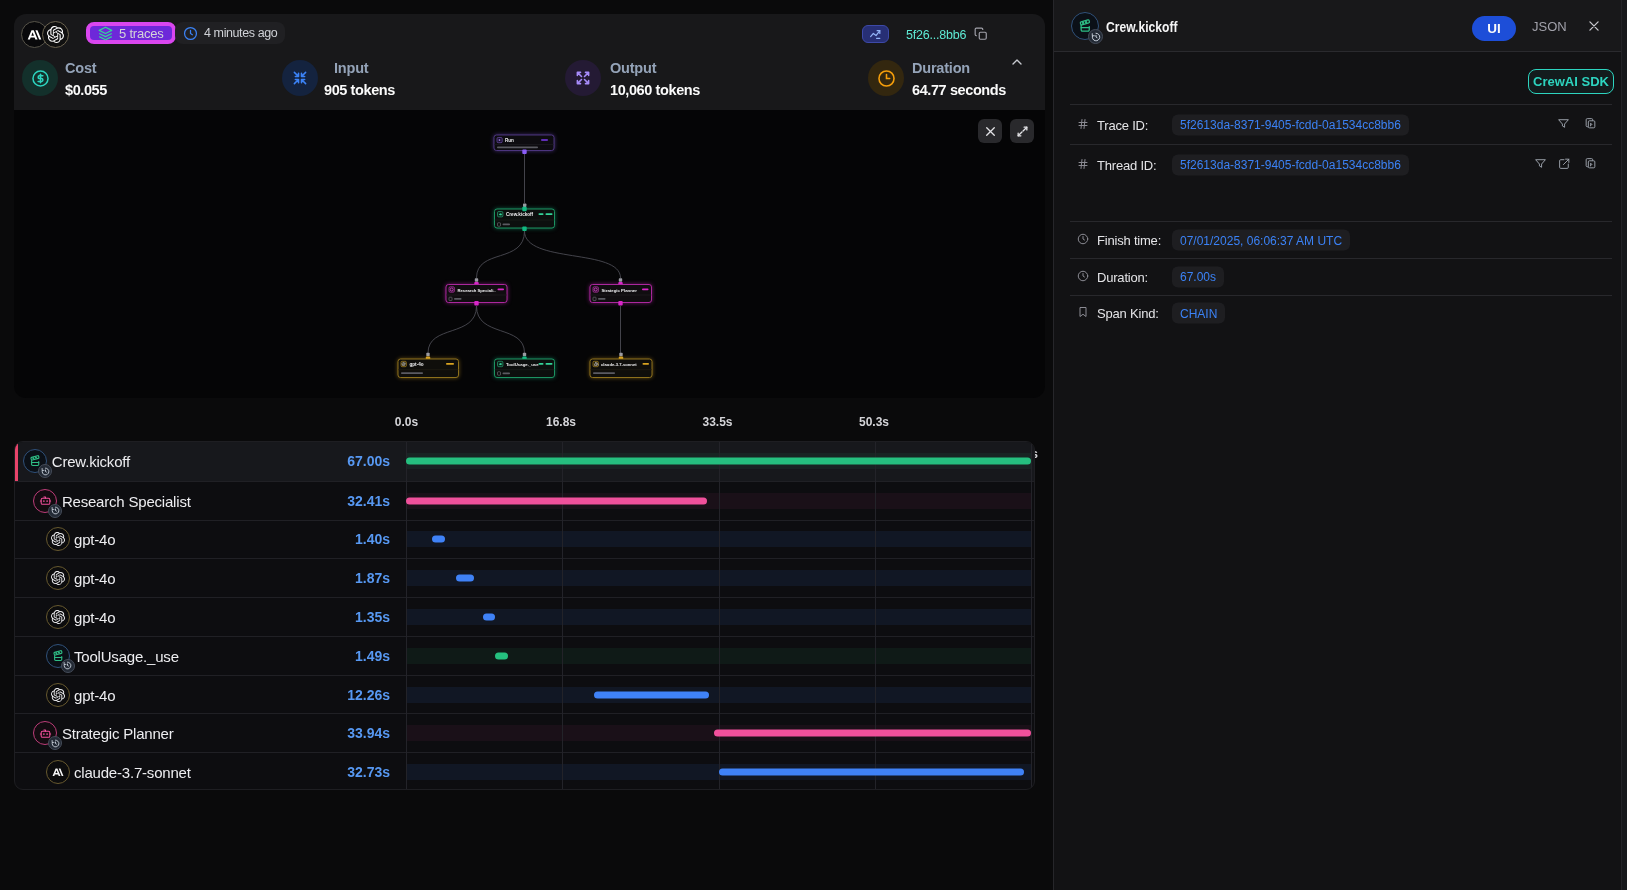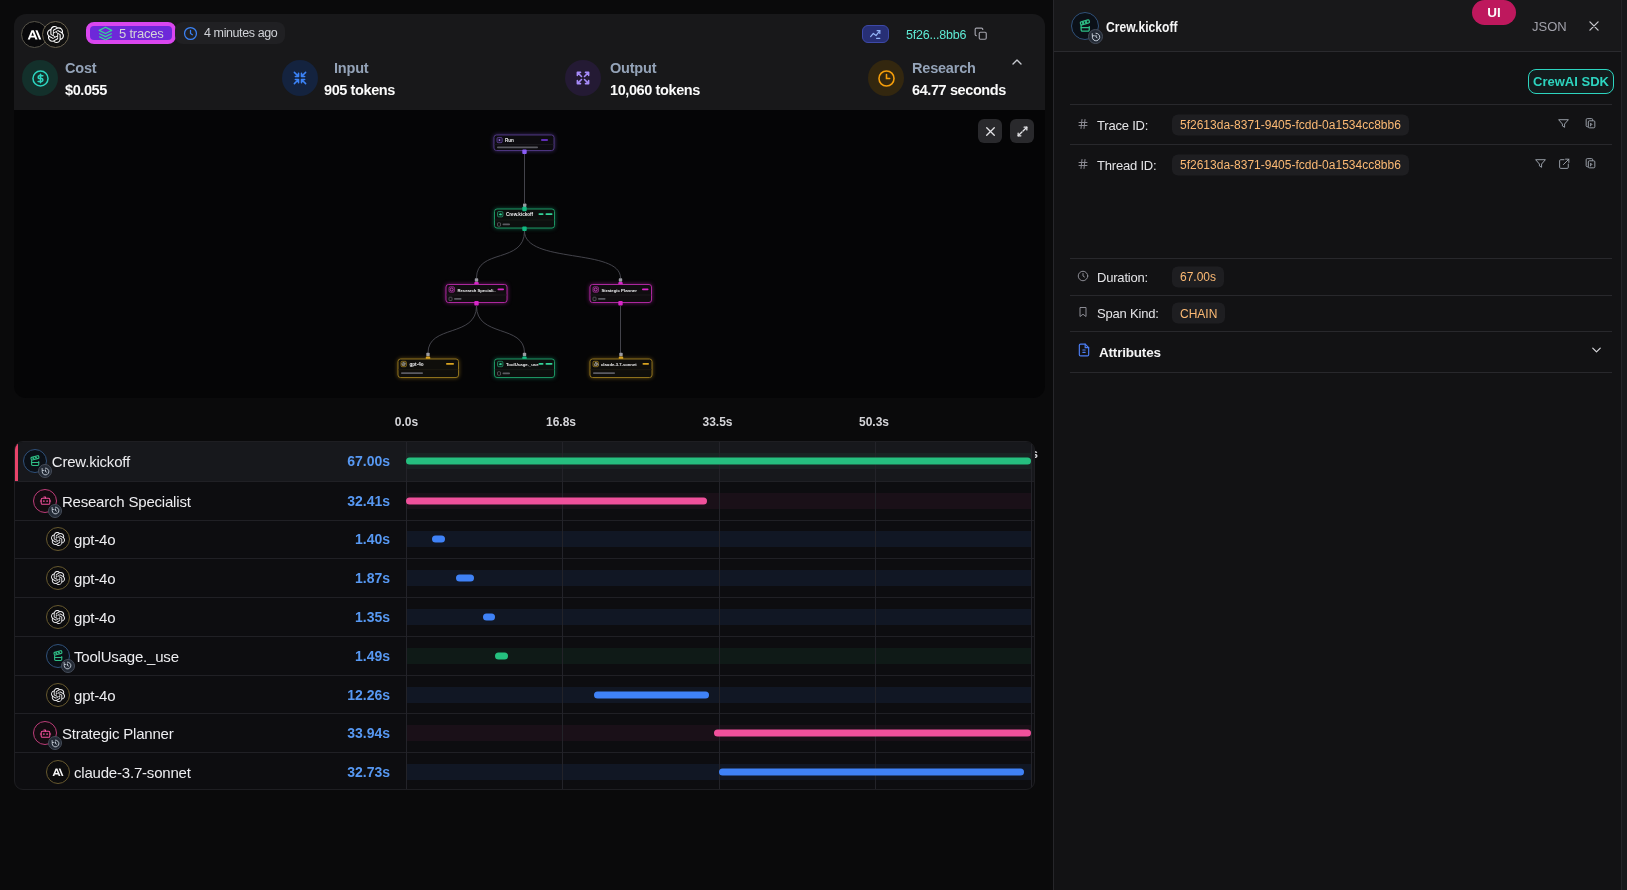--- a/index.html
+++ b/index.html
@@ -36,21 +36,21 @@
   .axislbl { position:absolute; top:415px; font-size:12px; font-weight:bold; color:#d4d4d8; }
   
   #rpanel { left:1053px; top:0; width:574px; height:890px; background:#121214;
     border-left:1px solid #26262a; }
   #rhead { position:absolute; left:0; top:0; width:100%; height:52px; background:#18181a;
     border-bottom:1px solid #2a2a2e; }
   .rrow { position:absolute; left:16px; width:542px; border-top:1px solid #28282c; }
   .rlabel { position:absolute; letter-spacing:-0.2px; font-size:13px; color:#e4e4e7; top:50%; transform:translateY(-50%); }
   .vchip { position:absolute; top:50%; transform:translateY(-50%); left:118px; height:21px;
     background:#1e1e21; border-radius:6px; display:flex; align-items:center; padding:0 8px;
-    font-size:12px; color:#fdba74; white-space:nowrap; }
+    font-size:12px; color:#3b82f6; white-space:nowrap; }
   .ricon { position:absolute; top:50%; transform:translateY(-50%); }
 </style>
 </head>
 <body>
 <div id="stage">
   <div id="topcard" class="abs">
 
     <div class="abs" style="left:7px;top:7px;width:27px;height:27px;border-radius:50%;background:#09090b;border:1px solid #57544a;display:flex;align-items:center;justify-content:center;z-index:1;">
       <svg width="15" height="15" viewBox="0 0 24 24" fill="#fff">
           <path d="M16.8 5h-3.4l6.1 15h3.4L16.8 5zm-9.6 0L1.1 20h3.5l1.2-3.2h6.4l1.2 3.2h3.5L10.8 5H7.2zm-.3 8.9 2.1-5.4 2.1 5.4H6.9z"></path>
@@ -126,21 +126,21 @@
         </svg>
     </div>
     <div class="abs statlabel" style="left:596px;top:46px;">Output</div>
     <div class="abs statvalue" style="left:596px;top:68px;">10,060 tokens</div>
     <div class="statcirc" style="left:854px;top:46px;background:#33270f;">
       <svg width="19" height="19" viewBox="0 0 24 24" fill="none" stroke="#f59e0b" stroke-width="2" stroke-linecap="round">
           <circle cx="12" cy="12" r="9.5"></circle>
           <path d="M12 7v5h4"></path>
         </svg>
     </div>
-    <div class="abs statlabel" style="left:898px;top:46px;">Research</div>
+    <div class="abs statlabel" style="left:898px;top:46px;">Duration</div>
     <div class="abs statvalue" style="left:898px;top:68px;">64.77 seconds</div>
   </div>
   <div id="graph" class="abs">
     <svg width="1031" height="288" viewBox="0 0 1031 288" font-family="Liberation Sans, sans-serif">
       <g fill="none" stroke="#4b4b52" stroke-width="0.9">
         <path d="M510.5 44 V93"></path>
         <path d="M510.5 121 C510.5 154, 462.5 138, 462.5 168"></path>
         <path d="M510.5 121 C510.5 154, 606.5 138, 606.5 168"></path>
         <path d="M462.5 196 C462.5 228, 414 214, 414 243"></path>
         <path d="M462.5 196 C462.5 228, 510.5 214, 510.5 243"></path>
@@ -451,21 +451,21 @@
           </div>
           <div class="badge" style="right:-4px;bottom:-4px;width:15px;height:15px;">
             <svg width="10" height="10" viewBox="0 0 24 24" fill="none" stroke="#cbd2dc" stroke-width="2.4" stroke-linecap="round">
               <path d="M12 3a9 9 0 1 1-8.6 6.3"></path>
               <path d="M3 4v5h5" stroke-width="2.2"></path>
               <path d="M12 8v4l2.5 1.5"></path>
             </svg>
           </div>
         </div>
         <div style="position:absolute;left:52px;top:18px;font-size:15.5px;font-weight:bold;color:#f4f4f5;transform:scaleX(0.78);transform-origin:0 50%;white-space:nowrap;">Crew.kickoff</div>
-        <div style="position:absolute;left:418px;top:0;width:44px;height:25px;border-radius:99px;background:#be185d;display:flex;align-items:center;justify-content:center;font-size:13.5px;font-weight:bold;color:#fafafa;">UI</div>
+        <div style="position:absolute;left:418px;top:16px;width:44px;height:25px;border-radius:99px;background:#1d4ed8;display:flex;align-items:center;justify-content:center;font-size:13.5px;font-weight:bold;color:#fafafa;">UI</div>
         <div style="position:absolute;left:478px;top:19px;font-size:13px;color:#a1a1aa;">JSON</div>
         <div style="position:absolute;left:533px;top:19px;"><svg width="14" height="14" viewBox="0 0 24 24" fill="none" stroke="#c9c9cf" stroke-width="2.2" stroke-linecap="round">
             <path d="M5 5l14 14M19 5 5 19"></path>
           </svg></div>
       </div>
       <div style="position:absolute;left:474px;top:69px;width:86px;height:25px;border:1px solid #2dd4bf;border-radius:8px;background:rgba(45,212,191,0.06);display:flex;align-items:center;justify-content:center;font-size:13px;font-weight:bold;color:#2dd4bf;">CrewAI SDK</div>
       <div class="rrow" style="top:104px;height:40px;">
         <div class="ricon" style="left:7px;"><svg width="12" height="12" viewBox="0 0 24 24" fill="none" stroke="#8b8b93" stroke-width="2" stroke-linecap="round">
             <path d="M4 9h16M4 15h16M10 3 8 21M16 3l-2 18"></path>
           </svg></div>
@@ -493,41 +493,38 @@
             <path d="M19 13v6a2 2 0 0 1-2 2H5a2 2 0 0 1-2-2V7a2 2 0 0 1 2-2h6"></path>
             <path d="M14 4h6v6"></path>
             <path d="M10 14 20 4"></path>
           </svg></div>
         <div class="ricon" style="left:514px;"><svg width="13" height="13" viewBox="0 0 24 24" fill="none" stroke="#9aa0aa" stroke-width="1.8" stroke-linejoin="round">
             <rect x="8" y="7" width="12" height="13" rx="2"></rect>
             <path d="M16 7V5a2 2 0 0 0-2-2H6a2 2 0 0 0-2 2v11a2 2 0 0 0 2 2h2"></path>
             <path d="m12 11 3 3-2.5.5L12 17z" stroke-width="1.4"></path>
           </svg></div>
       </div>
+      <div class="rrow" style="top:221px;height:37px;">
+        <div class="ricon" style="left:7px;"><svg width="12" height="12" viewBox="0 0 24 24" fill="none" stroke="#8b8b93" stroke-width="2" stroke-linecap="round">
+            <circle cx="12" cy="12" r="9.5"></circle>
+            <path d="M12 7v5l3 2"></path>
+          </svg></div>
+        <div class="rlabel" style="left:27px;">Finish time:</div>
+        <div class="vchip" style="left:102px;font-size:12px;">07/01/2025, 06:06:37 AM UTC</div>
+      </div>
       <div class="rrow" style="top:258px;height:36.5px;text-align:center;">
         <div class="ricon" style="left:7px;"><svg width="12" height="12" viewBox="0 0 24 24" fill="none" stroke="#8b8b93" stroke-width="2" stroke-linecap="round">
             <circle cx="12" cy="12" r="9.5"></circle>
             <path d="M12 7v5l3 2"></path>
           </svg></div>
         <div class="rlabel" style="left:27px;">Duration:</div>
         <div class="vchip" style="left:102px;font-size:12px;">67.00s</div>
       </div>
       <div class="rrow" style="top:294.5px;height:36.5px;">
         <div class="ricon" style="left:7px;"><svg width="12" height="12" viewBox="0 0 24 24" fill="none" stroke="#8b8b93" stroke-width="2" stroke-linejoin="round">
             <path d="M6 3h12v18l-6-4.5L6 21V3z"></path>
           </svg></div>
         <div class="rlabel" style="left:27px;">Span Kind:</div>
         <div class="vchip" style="left:102px;font-size:12px;">CHAIN</div>
       </div>
-      <div class="rrow" style="top:331px;height:42px;border-bottom:1px solid #28282c;">
-        <div class="ricon" style="left:7px;"><svg width="14" height="14" viewBox="0 0 24 24" fill="none" stroke="#4c7ef3" stroke-width="2" stroke-linecap="round" stroke-linejoin="round">
-            <path d="M14 2H6a2 2 0 0 0-2 2v16a2 2 0 0 0 2 2h12a2 2 0 0 0 2-2V8z"></path>
-            <path d="M14 2v6h6"></path>
-            <path d="M10 12h4M10 16h4"></path>
-          </svg></div>
-        <div class="rlabel" style="left:29px;font-weight:bold;font-size:13.5px;letter-spacing:-0.2px;color:#f4f4f5;">Attributes</div>
-        <div class="ricon" style="left:519px;"><svg width="15" height="15" viewBox="0 0 24 24" fill="none" stroke="#d4d4d8" stroke-width="2" stroke-linecap="round" stroke-linejoin="round">
-            <path d="m6 9 6 6 6-6"></path>
-          </svg></div>
-      </div>
     </div>
     <div style="position:absolute;right:0;top:0;width:6px;height:890px;background:#17181b;border-left:1px solid #232327;"></div>
 </div>
 
 </body></html>

